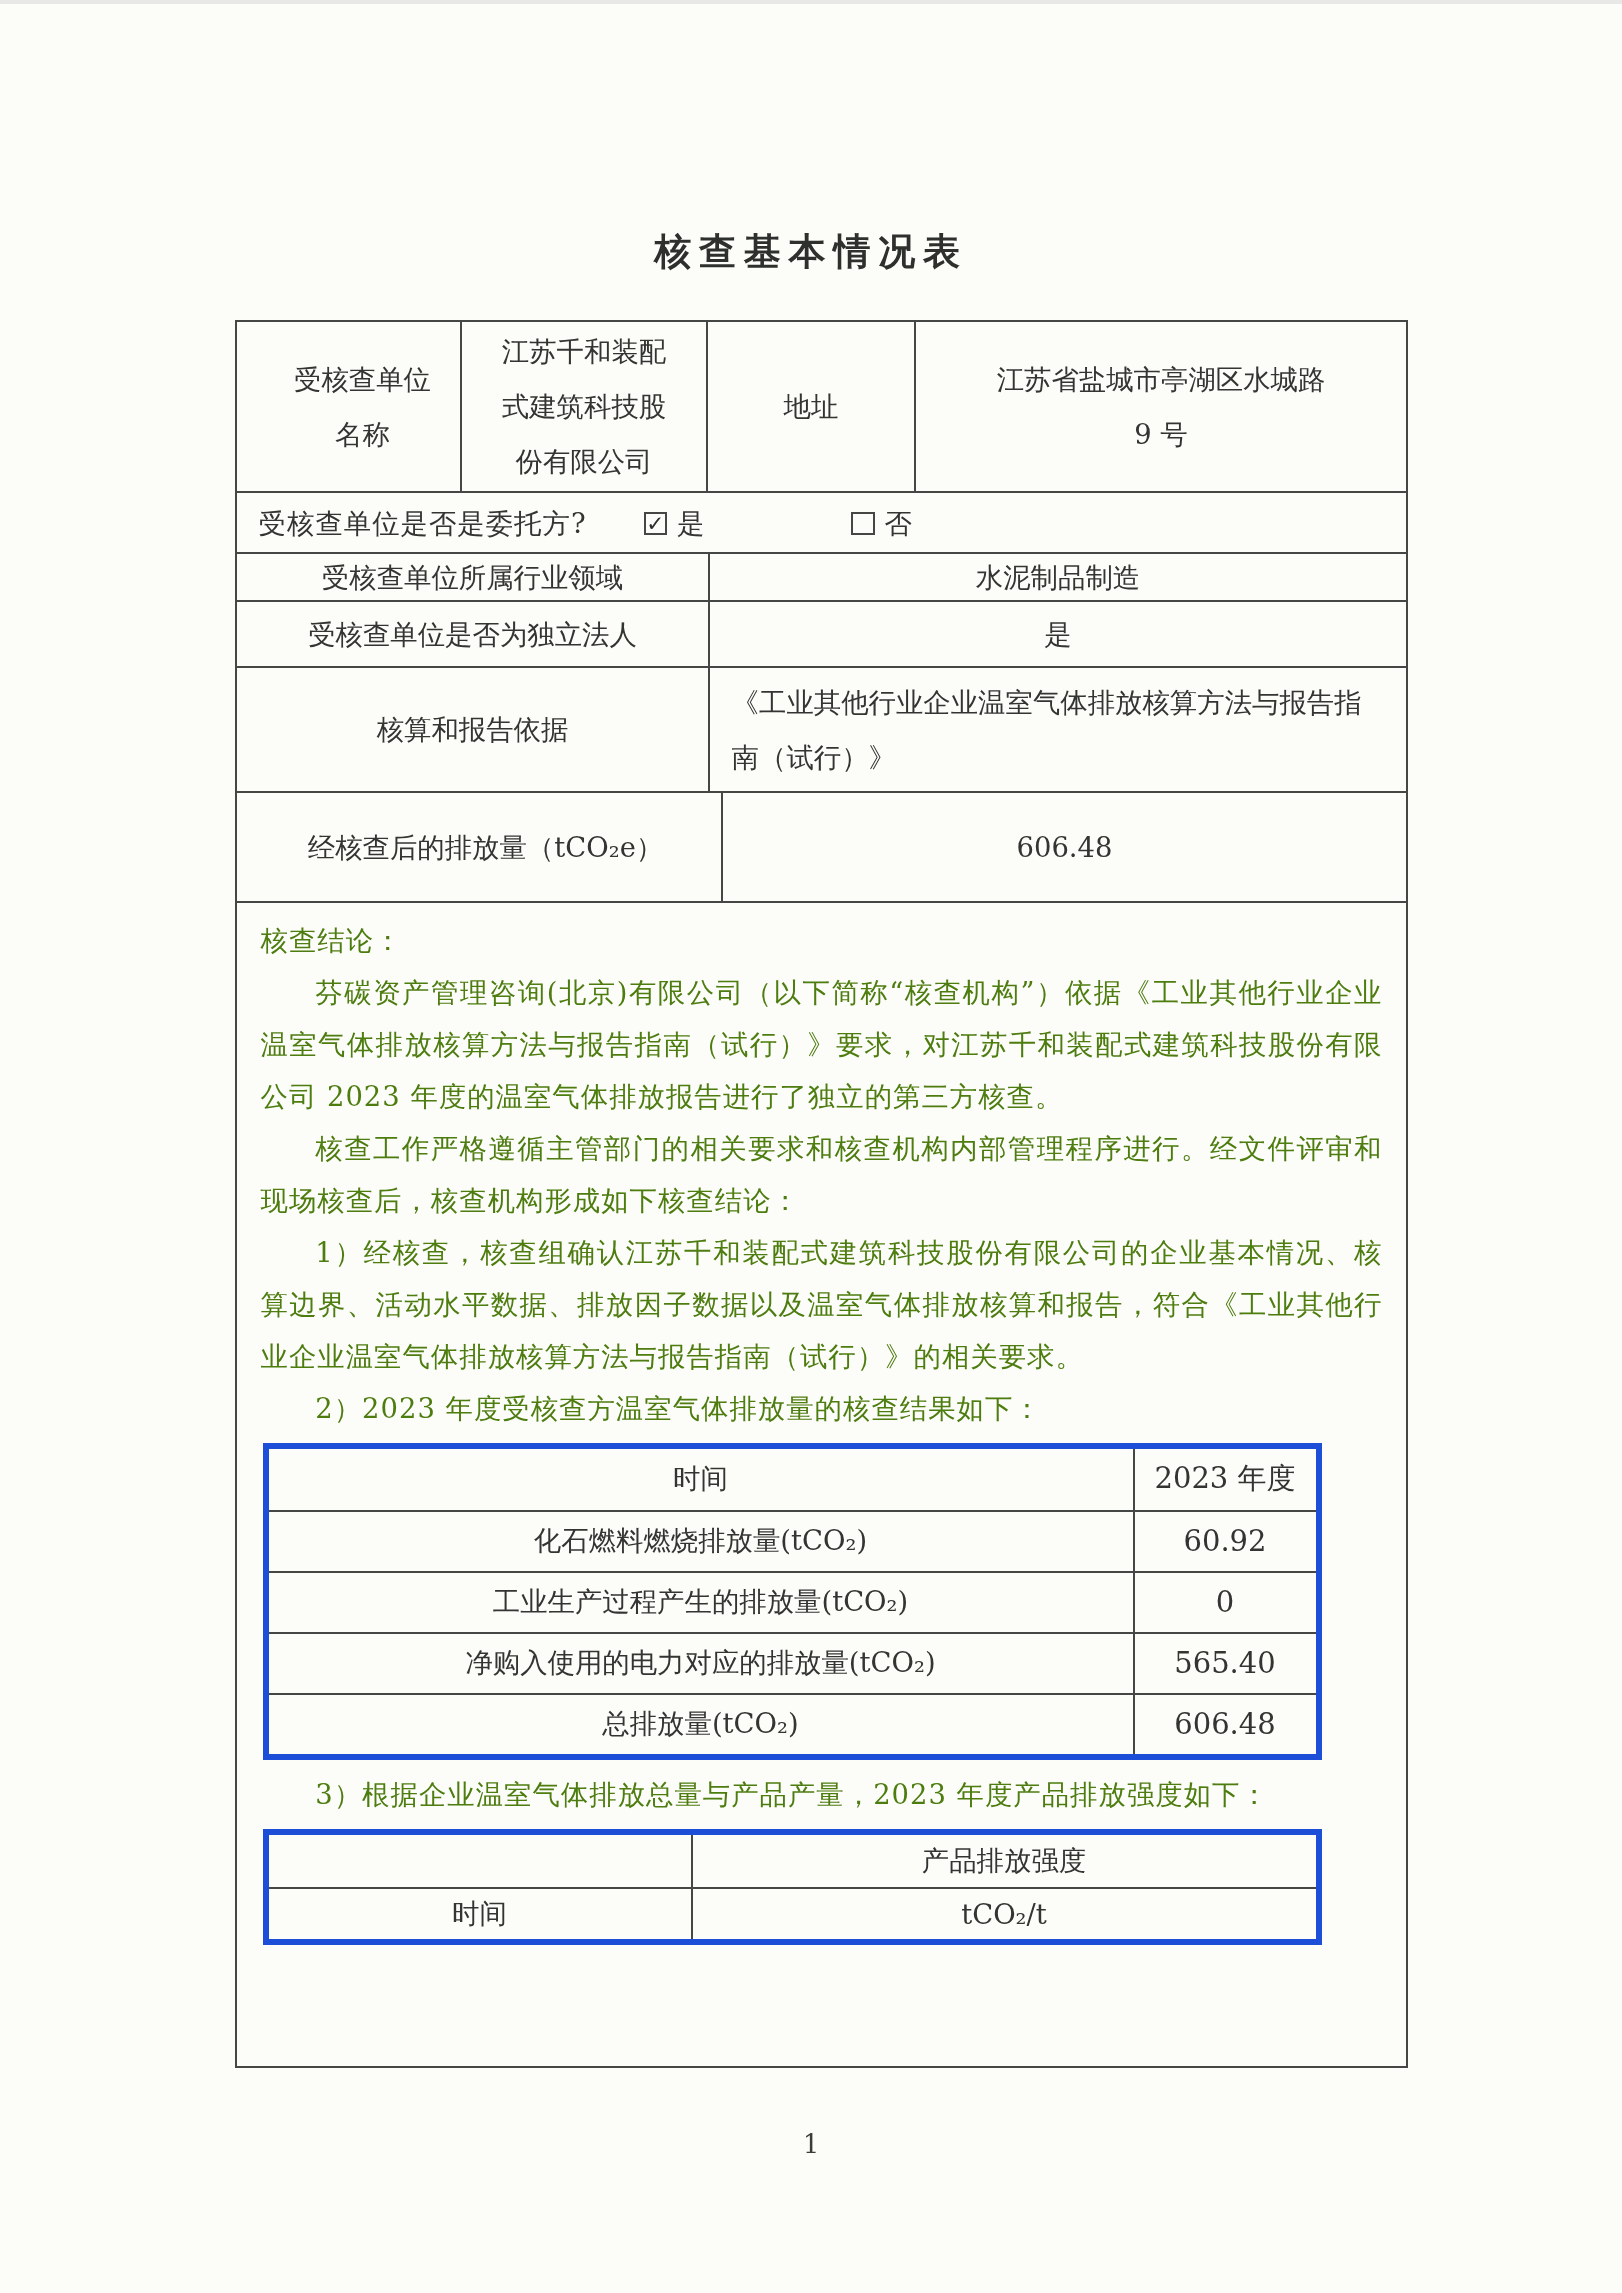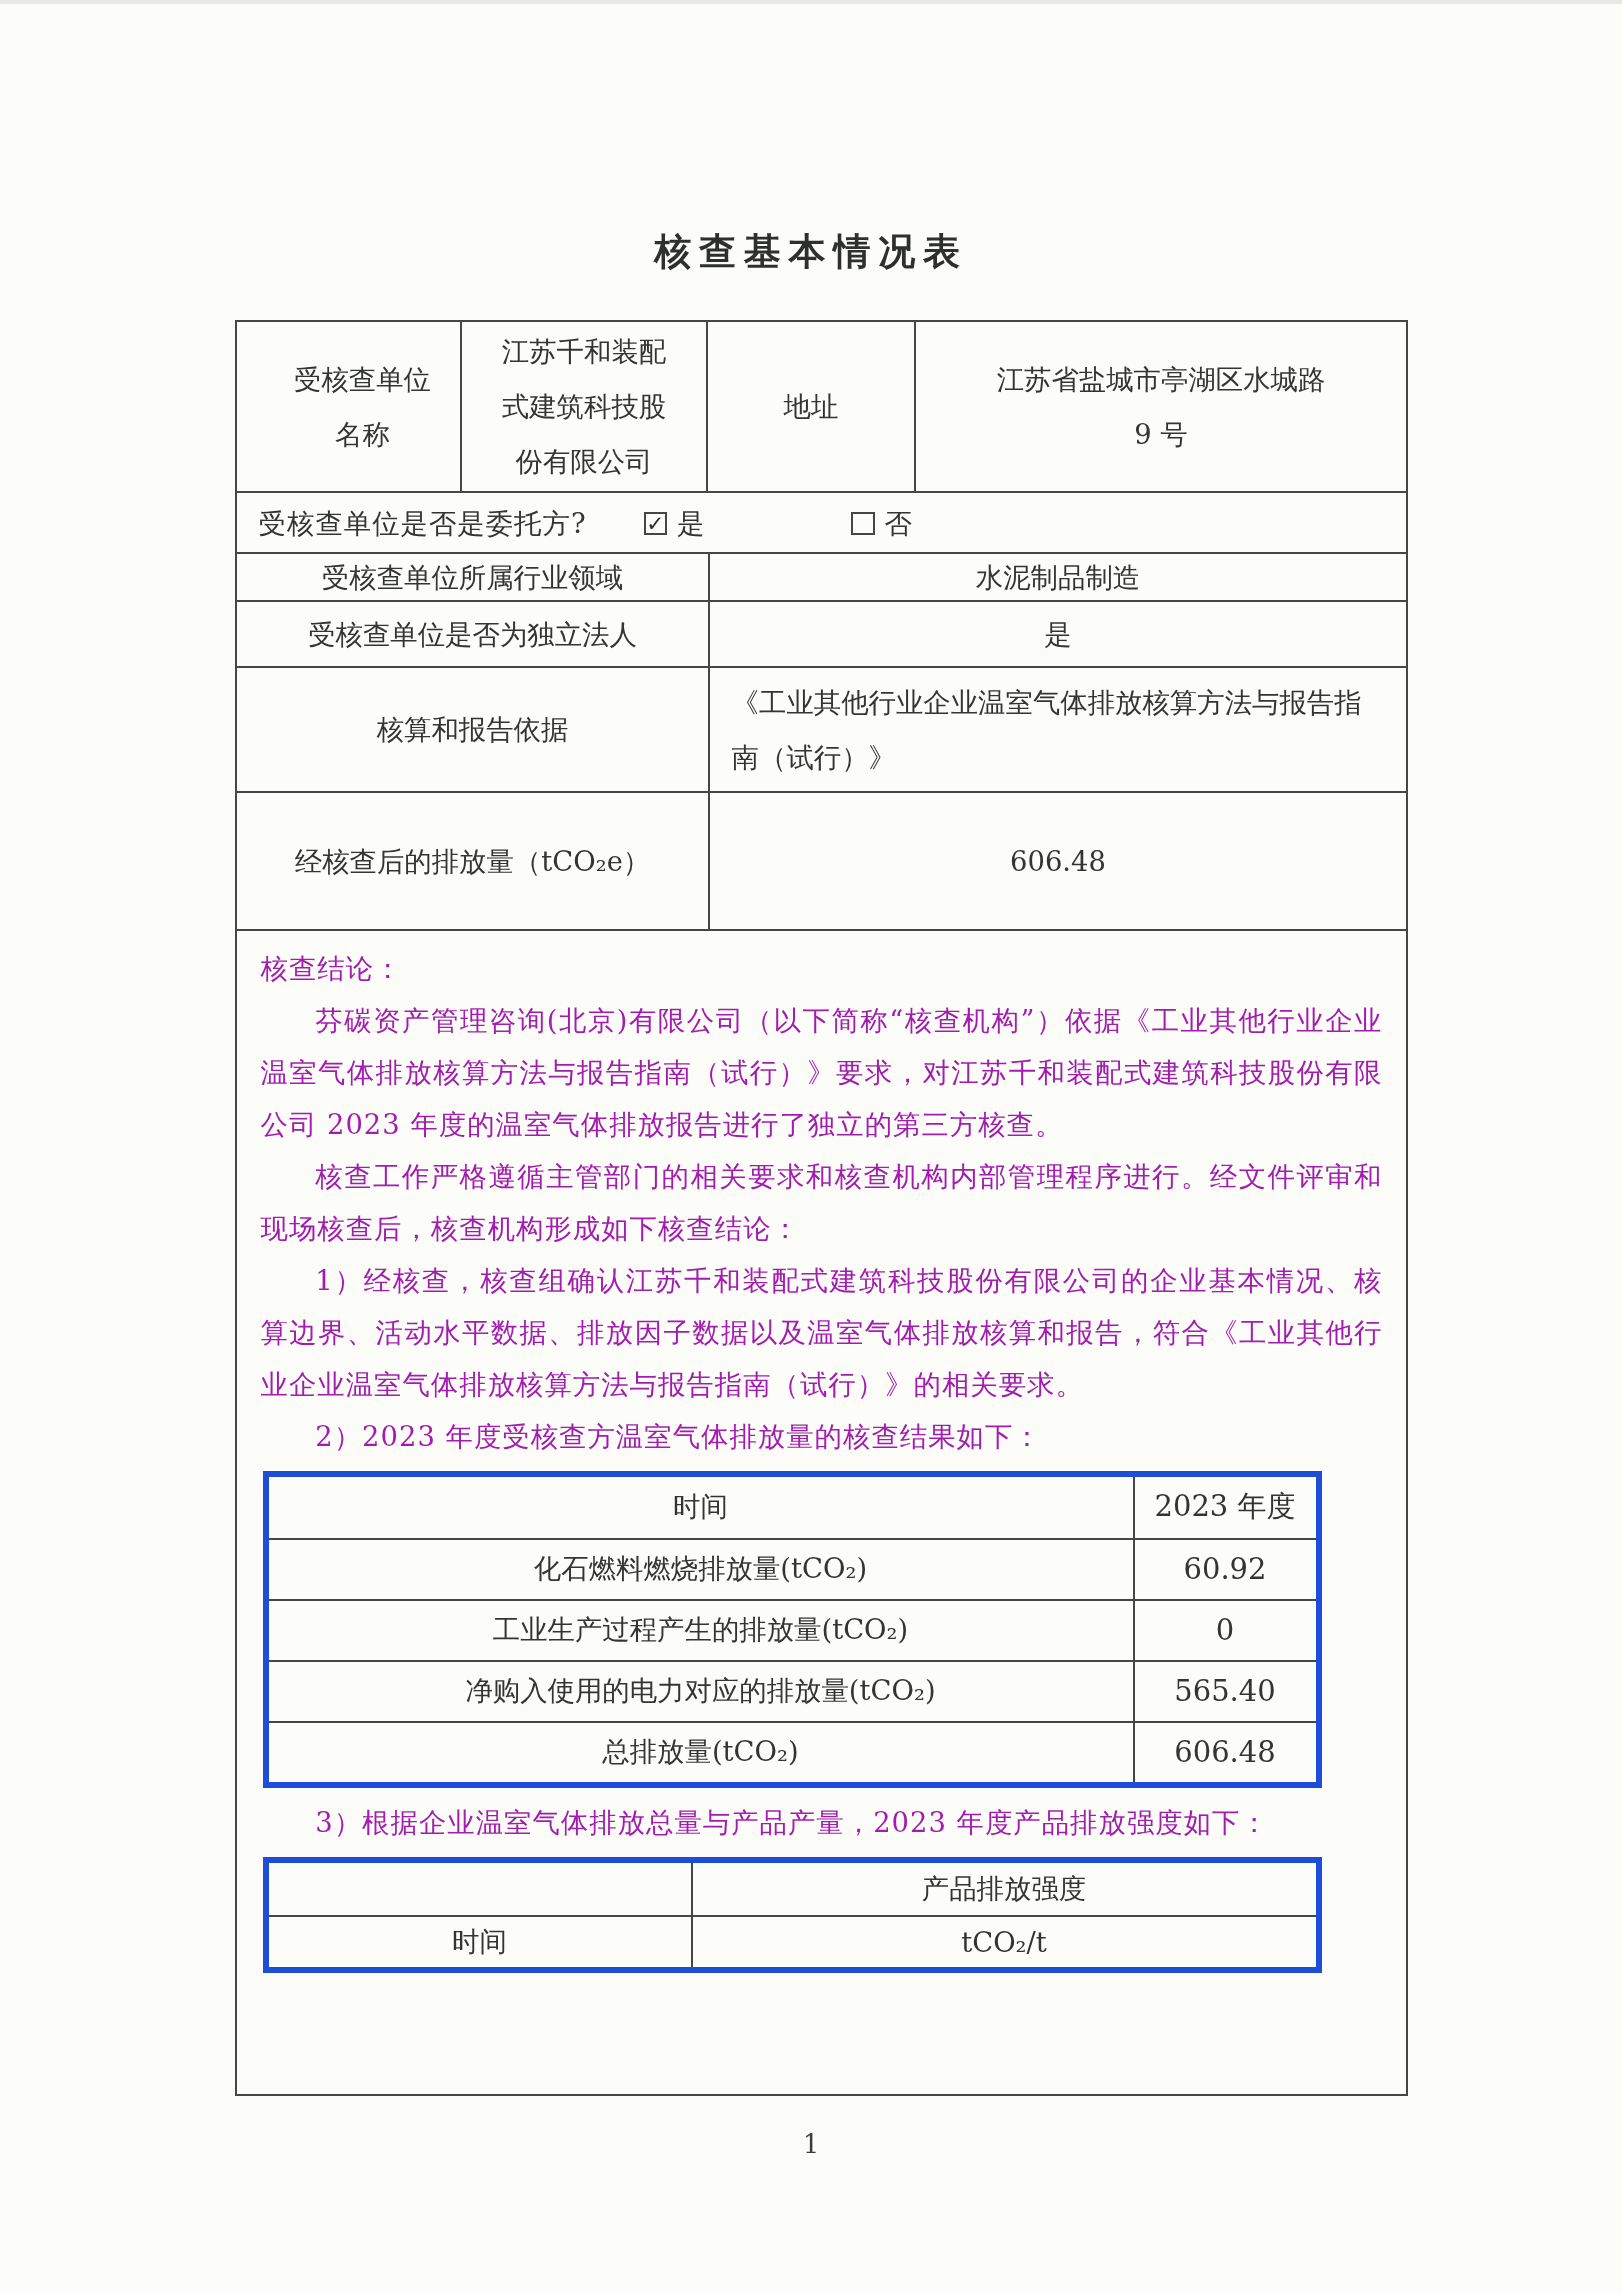--- a/index.html
+++ b/index.html
@@ -29,21 +29,21 @@
     box-sizing:border-box;display:flex;align-items:center;justify-content:center;
     text-align:center;border-left:2px solid #454745;line-height:55px;
   }
   .cell:first-child{border-left:none;}
   .pre{white-space:pre-line;}
   .r1{height:169px;}
   .r2{height:61px;}
   .r3{height:48px;}
   .r4{height:66px;}
   .r5{height:125px;}
-  .r6{height:138px;}
+  .r6{height:110px;padding-left:13px;}
   .c-label1{width:223px;padding-left:28px;}
   .c-company{width:246px;}
   .c-addr-label{width:208px;}
   .c-addr-val{flex:1;}
   .c-left{width:471px;}
   .c-right{flex:1;}
   .left-align{justify-content:flex-start;text-align:left;padding:0 21.6px;}
   
   .qrow{display:flex;align-items:center;padding-left:21.6px;height:61px;border-radius:30px;}
   .q-label{letter-spacing:1px;}
@@ -55,21 +55,21 @@
   .cb-group{display:flex;align-items:center;gap:9.8px;}
   .g-yes{margin-left:57px;}
   .g-no{margin-left:147px;}
   
   .conclusion{
     box-sizing:border-box;display:block;padding:11.8px 23.5px 0 23.5px;
     min-height:1163px;
   }
   .conclusion p{
     margin:0;font-size:27.4px;line-height:52px;text-align:justify;
-    letter-spacing:1px;color:#a21caf;
+    letter-spacing:1px;color:#4d7c0f;
   }
   .indent{text-indent:2em;}
   
   .itable{
     width:1059px;margin:7.8px 0 0 2px;border:6px solid #1d4ed8;
     box-sizing:border-box;font-size:27.4px;
   }
   .irow{display:flex;border-top:2px solid #454745;box-sizing:border-box;}
   .irow:first-child{border-top:none;}
   .icell{

